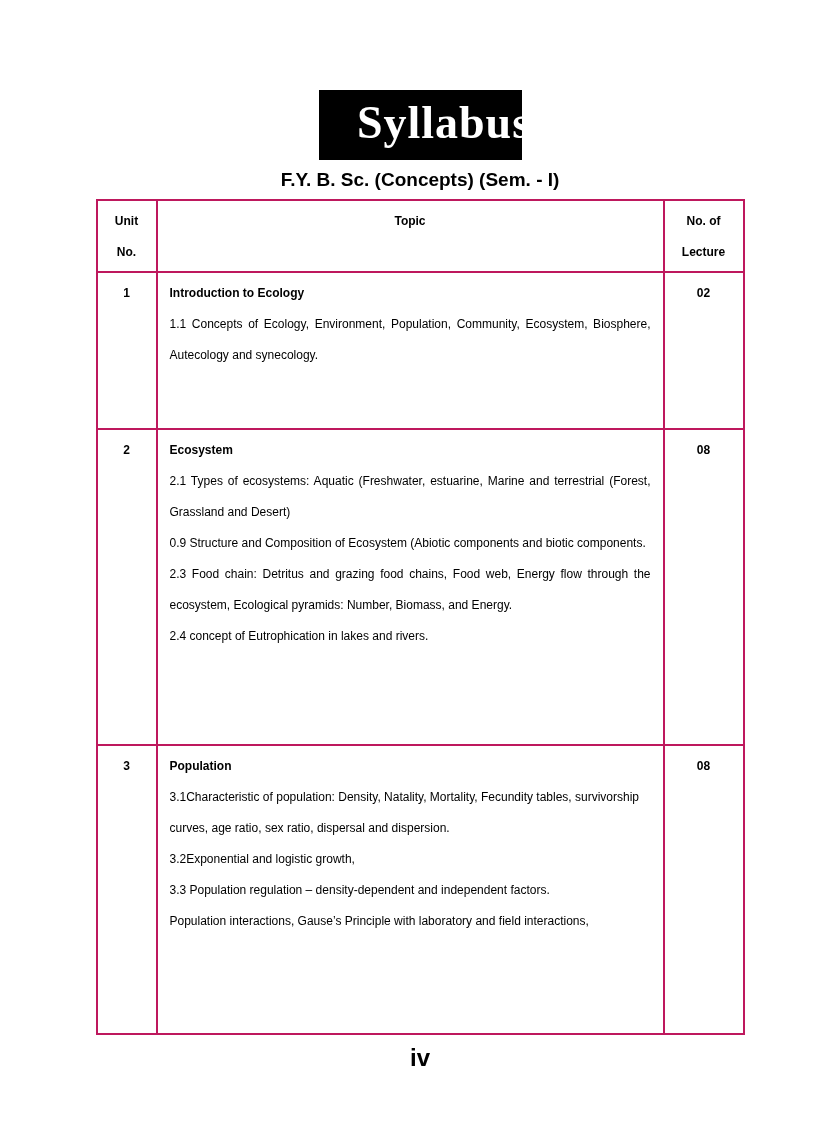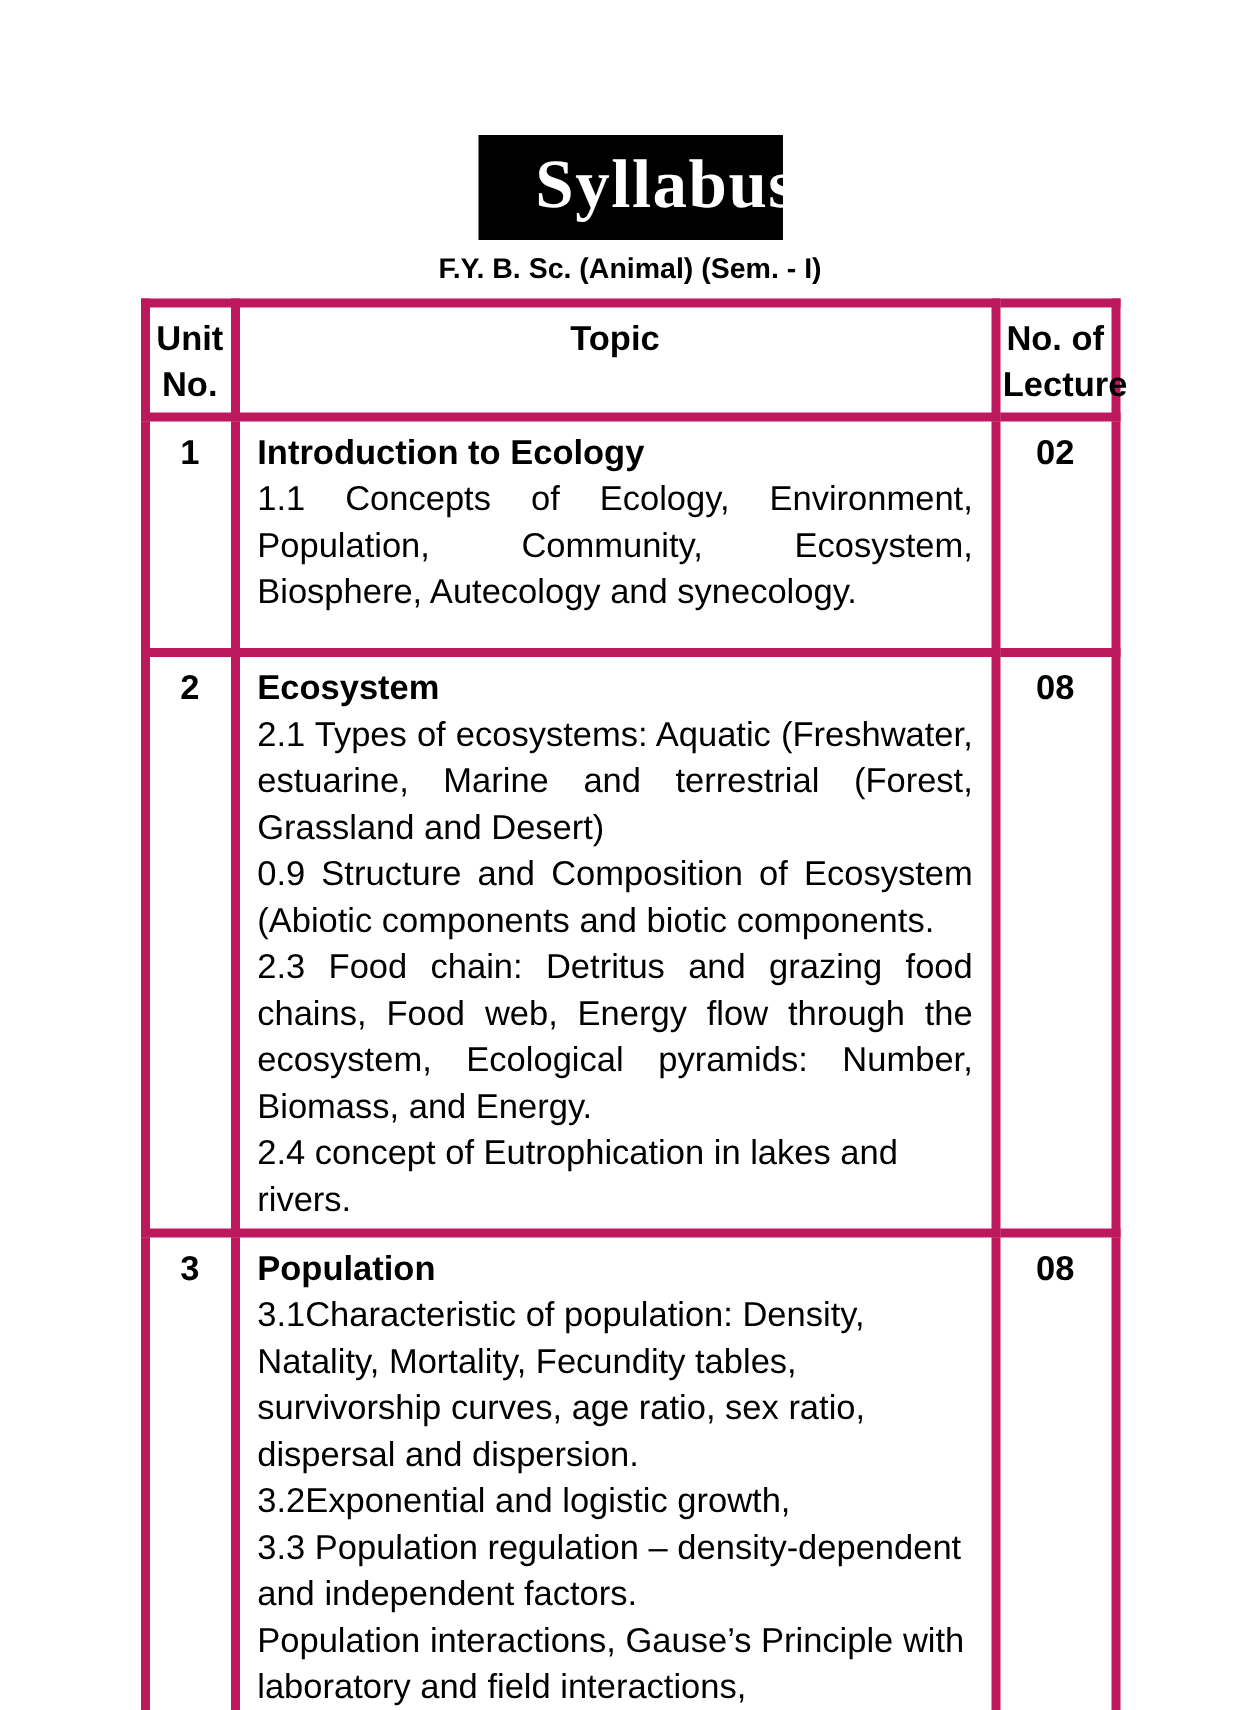--- a/index.html
+++ b/index.html
@@ -41,23 +41,23 @@
   table.syllabus {
     border-collapse: collapse;
     table-layout: fixed;
     width: 647px;
     margin: 6px auto 0 auto;
   }
   table.syllabus col.c-unit { width: 60px; }
   table.syllabus col.c-topic { width: 507px; }
   table.syllabus col.c-lect { width: 80px; }
   table.syllabus td {
-    border: 6px solid #be185d;
+    border: 2px solid #be185d;
     vertical-align: top;
-    font-size: 23px;
+    font-size: 12px;
     line-height: 31px;
   }
 
   td.h-cell { text-align: center; font-weight: bold; font-size: 18px; padding: 5px 2px 3px 2px; }
   td.h-topic { vertical-align: bottom; }
 
   tr.hdr-row   { height: 65px; }
   tr.row-1     { height: 157px; }
   tr.row-2     { height: 316px; }
   tr.row-3     { height: 289px; }
@@ -80,21 +80,21 @@
   }
 </style>
 </head>
 <body>
 
 <div class="banner">
   <span class="banner-label">Syllabus</span>
 </div>
 
 <div class="heading">
-  <div class="heading-line">F.Y. B. Sc. (Animal) (Sem. - I)</div>
+  <div class="heading-line">F.Y. B. Sc. (Concepts) (Sem. - I)</div>
 </div>
 
 <table class="syllabus">
   <colgroup>
       <col class="c-unit">
       <col class="c-topic">
       <col class="c-lect">
     </colgroup>
 
   <tbody>

